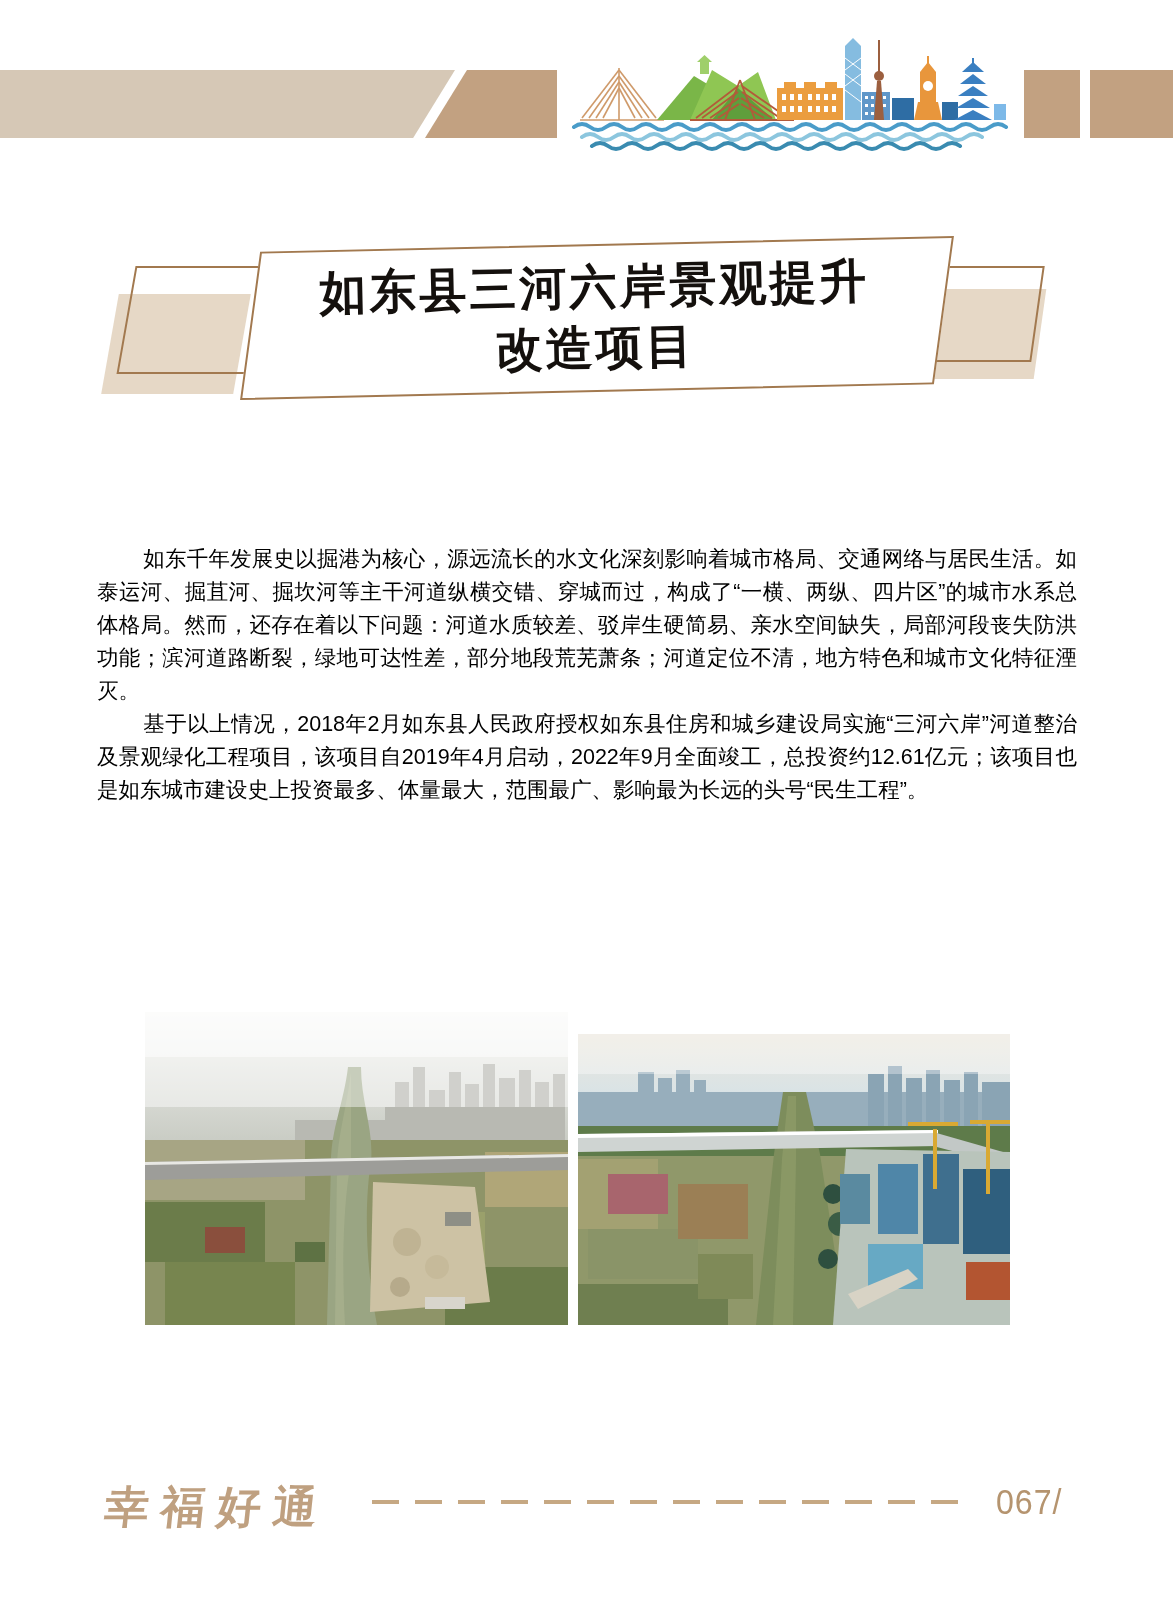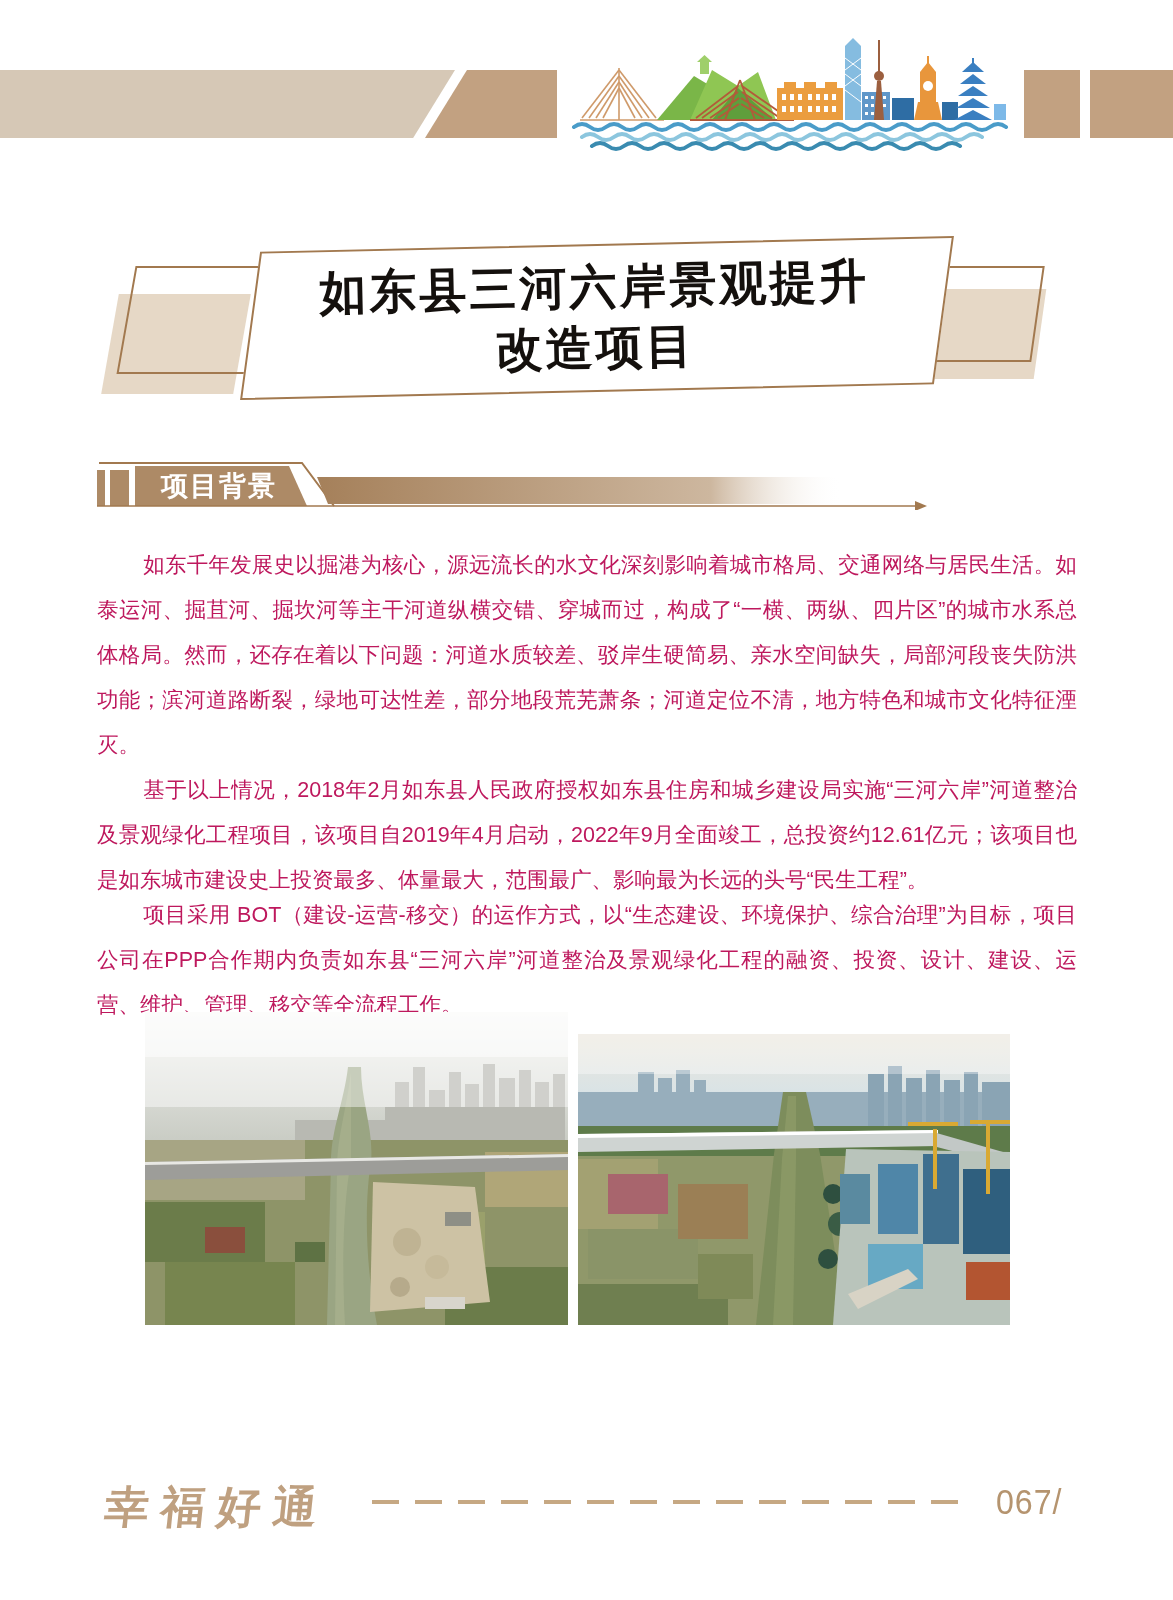--- a/index.html
+++ b/index.html
@@ -28,22 +28,22 @@
                border:2px solid #a2794f;transform:rotate(-1.3deg) skewX(-9deg);z-index:2;}
   .banner-title{position:absolute;left:250px;top:256px;width:690px;text-align:center;z-index:3;
                 transform:rotate(-1.3deg);font-weight:900;font-size:47px;line-height:61px;
                 color:#14100d;letter-spacing:3px;}
 
   
   .sec-header{position:absolute;left:97px;width:840px;height:50px;}
   .sec-header svg{display:block;}
 
   
-  .bodytext{position:absolute;left:97px;width:980px;color:#be185d;font-size:21.5px;
-            line-height:45px;text-align:justify;}
+  .bodytext{position:absolute;left:97px;width:980px;color:#000000;font-size:21.5px;
+            line-height:33px;text-align:justify;}
   .bodytext p{margin:0;text-indent:2.15em;}
 
   
   .photo{position:absolute;overflow:hidden;}
   .photo.left{left:145px;top:1012px;width:423px;height:313px;}
   .photo.right{left:578px;top:1034px;width:432px;height:291px;}
 
   
   .slogan{position:absolute;left:105px;top:1478px;font-family:"DejaVu Serif",serif;
           font-weight:bold;font-size:44px;color:#bfa080;letter-spacing:12px;
@@ -183,49 +183,27 @@
   <div class="decor tan l-tan"></div>
   <div class="decor outline l-out"></div>
   <div class="decor tan r-tan"></div>
   <div class="decor outline r-out"></div>
   <div class="banner-main"></div>
   <div class="banner-title">
     <div>如东县三河六岸景观提升</div>
     <div>改造项目</div>
   </div>
 
-  <div class="sec-header" style="top:460px;">
-    <svg width="840" height="50" viewBox="0 0 840 50">
-      <defs>
-        <linearGradient id="fadeTan" x1="0" y1="0" x2="1" y2="0">
-          <stop offset="0" stop-color="#a5805a"></stop>
-          <stop offset="0.75" stop-color="#cdb79f"></stop>
-          <stop offset="1" stop-color="#ffffff" stop-opacity="0"></stop>
-        </linearGradient>
-      </defs>
-      <path d="M2 3 H205 L237 46" fill="none" stroke="#a2794f" stroke-width="2"></path>
-      <rect x="0" y="10" width="8" height="36" fill="#ad8a66"></rect>
-      <rect x="13" y="10" width="19" height="36" fill="#ad8a66"></rect>
-      <polygon points="38,6 192,6 210,46 38,46" fill="#ad8a66"></polygon>
-      <polygon points="220,17 745,17 745,44 231,44" fill="url(#fadeTan)"></polygon>
-      <line x1="0" y1="46" x2="820" y2="46" stroke="#a2794f" stroke-width="1.6"></line>
-      <polygon points="818,41 830,46 818,51" fill="#a2794f"></polygon>
-      <text x="122" y="35" text-anchor="middle" font-size="27" font-weight="bold" fill="#ffffff" letter-spacing="2">项目背景</text>
-    </svg>
-  </div>
 
   <div class="bodytext" style="top:543px;">
     <p>如东千年发展史以掘港为核心，源远流长的水文化深刻影响着城市格局、交通网络与居民生活。如泰运河、掘苴河、掘坎河等主干河道纵横交错、穿城而过，构成了“一横、两纵、四片区”的城市水系总体格局。然而，还存在着以下问题：河道水质较差、驳岸生硬简易、亲水空间缺失，局部河段丧失防洪功能；滨河道路断裂，绿地可达性差，部分地段荒芜萧条；河道定位不清，地方特色和城市文化特征湮灭。</p>
     <p>基于以上情况，2018年2月如东县人民政府授权如东县住房和城乡建设局实施“三河六岸”河道整治及景观绿化工程项目，该项目自2019年4月启动，2022年9月全面竣工，总投资约12.61亿元；该项目也是如东城市建设史上投资最多、体量最大，范围最广、影响最为长远的头号“民生工程”。</p>
   </div>
 
 
-  <div class="bodytext" style="top:893px;">
-    <p>项目采用 BOT（建设-运营-移交）的运作方式，以“生态建设、环境保护、综合治理”为目标，项目公司在PPP合作期内负责如东县“三河六岸”河道整治及景观绿化工程的融资、投资、设计、建设、运营、维护、管理、移交等全流程工作。</p>
-  </div>
 
   <div class="photo left">
     <svg width="423" height="313" viewBox="0 0 423 313">
       <defs>
         <linearGradient id="skyL" x1="0" y1="0" x2="0" y2="1">
           <stop offset="0" stop-color="#f3f3f1"></stop>
             <stop offset="1" stop-color="#c9ccc4"></stop>
         </linearGradient>
       </defs>
       <rect width="423" height="313" fill="#aab089"></rect>

